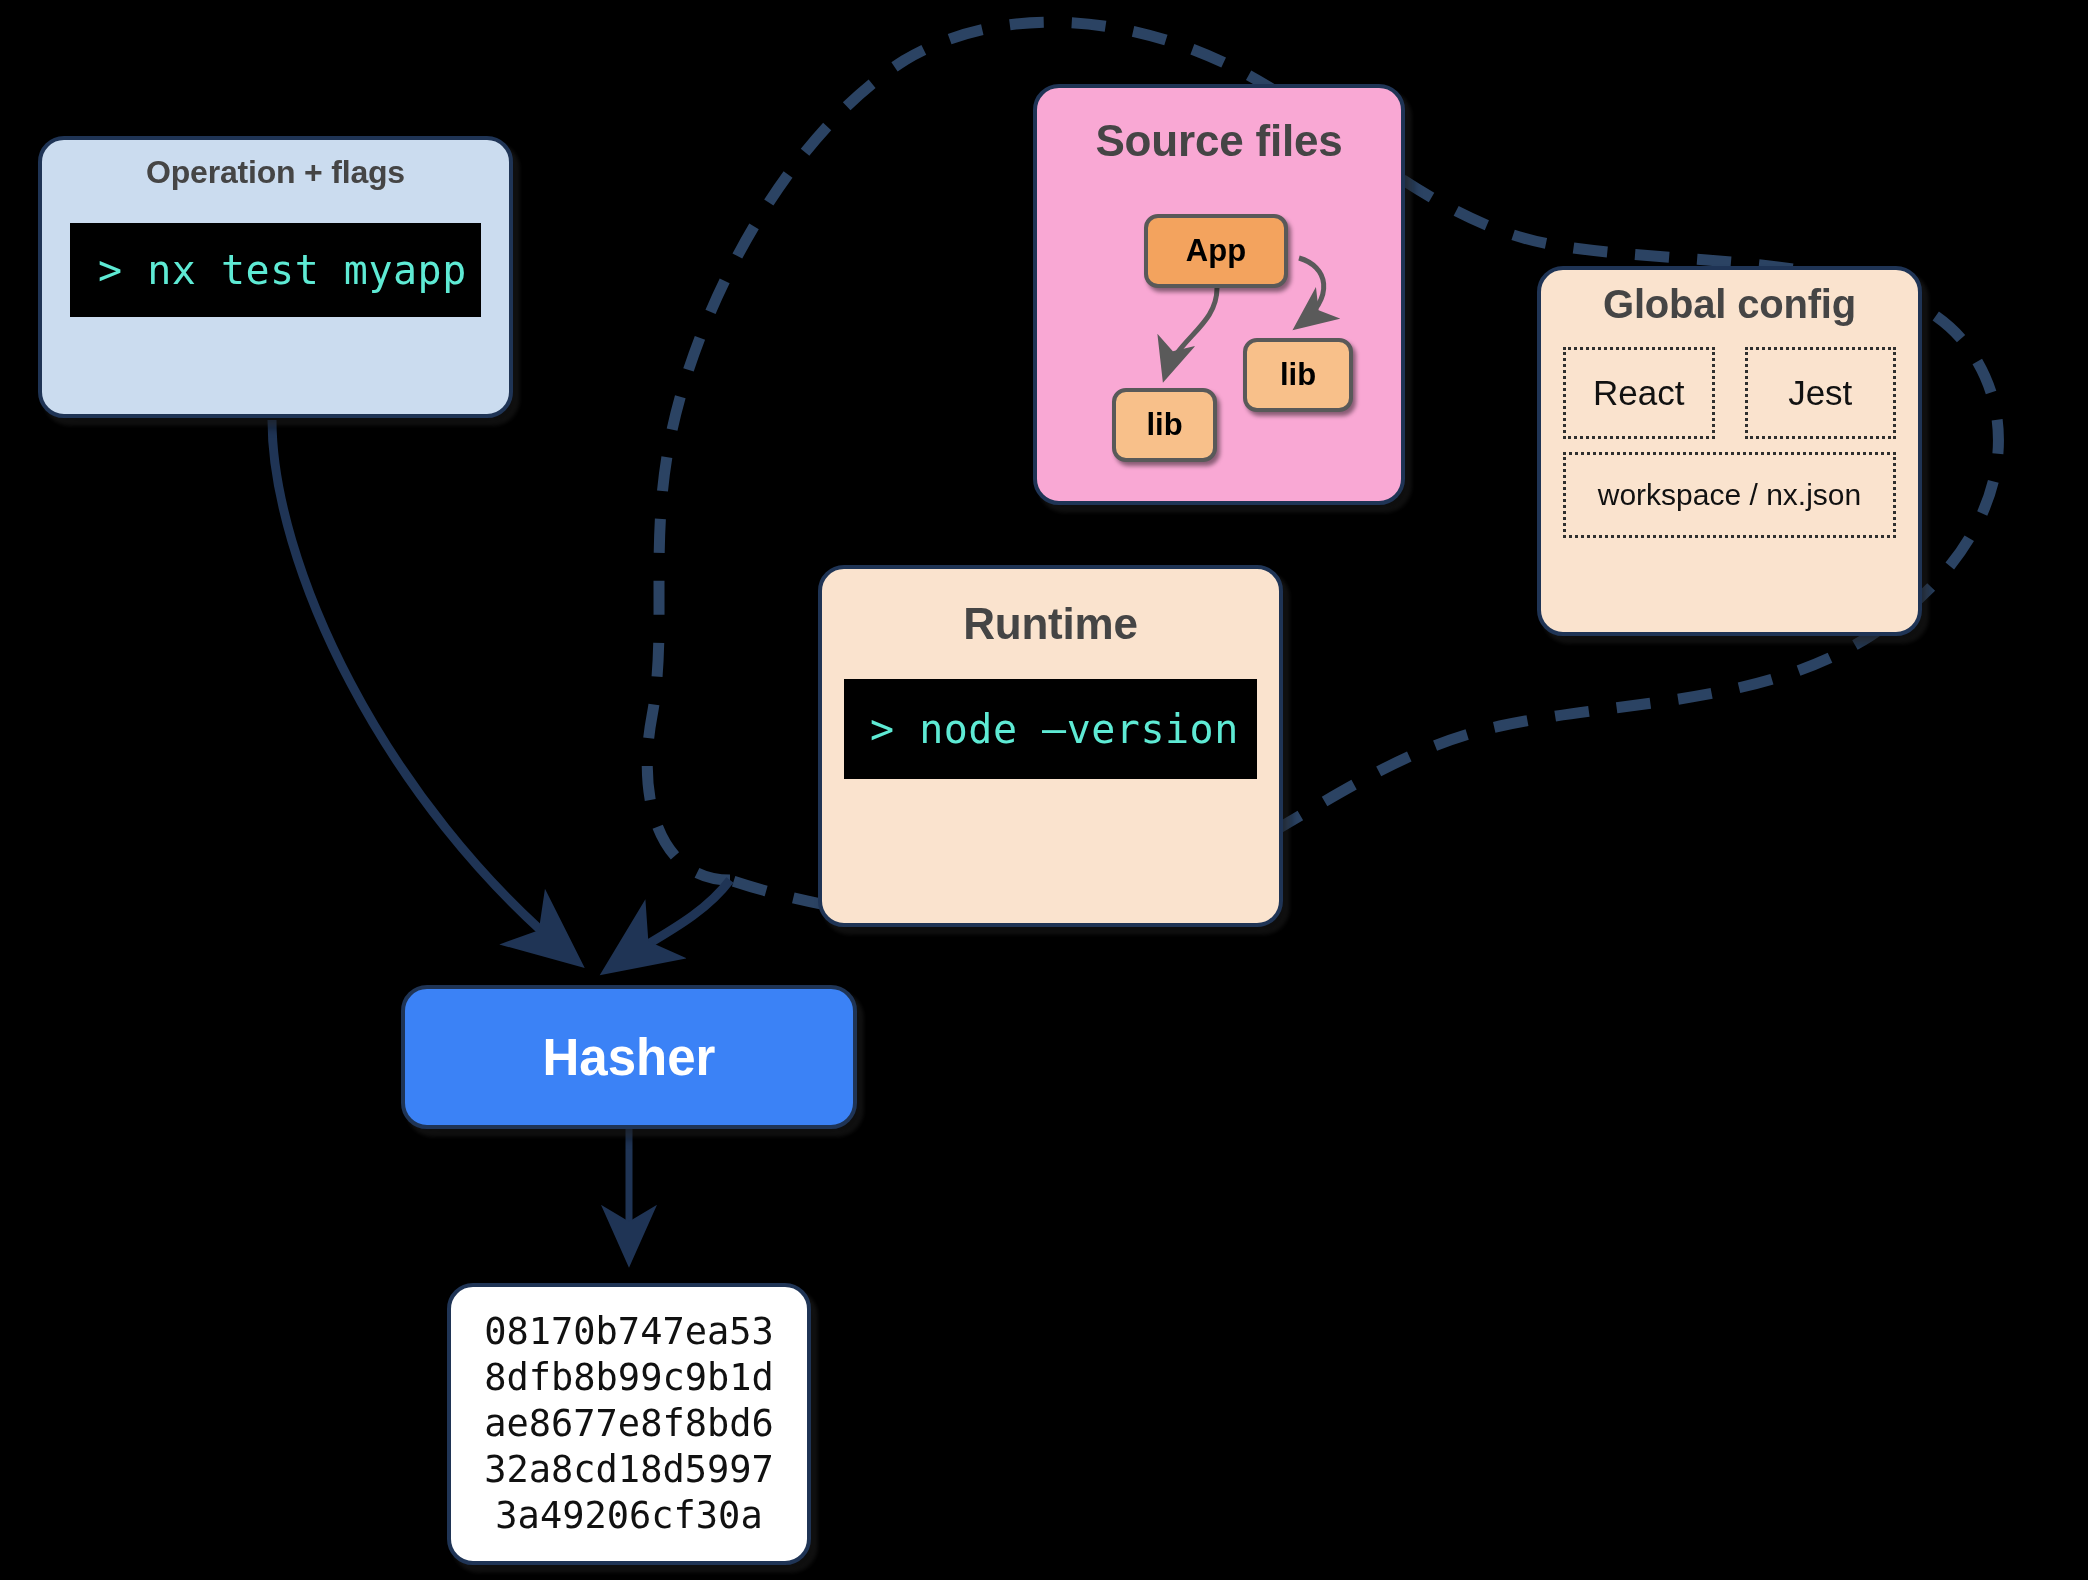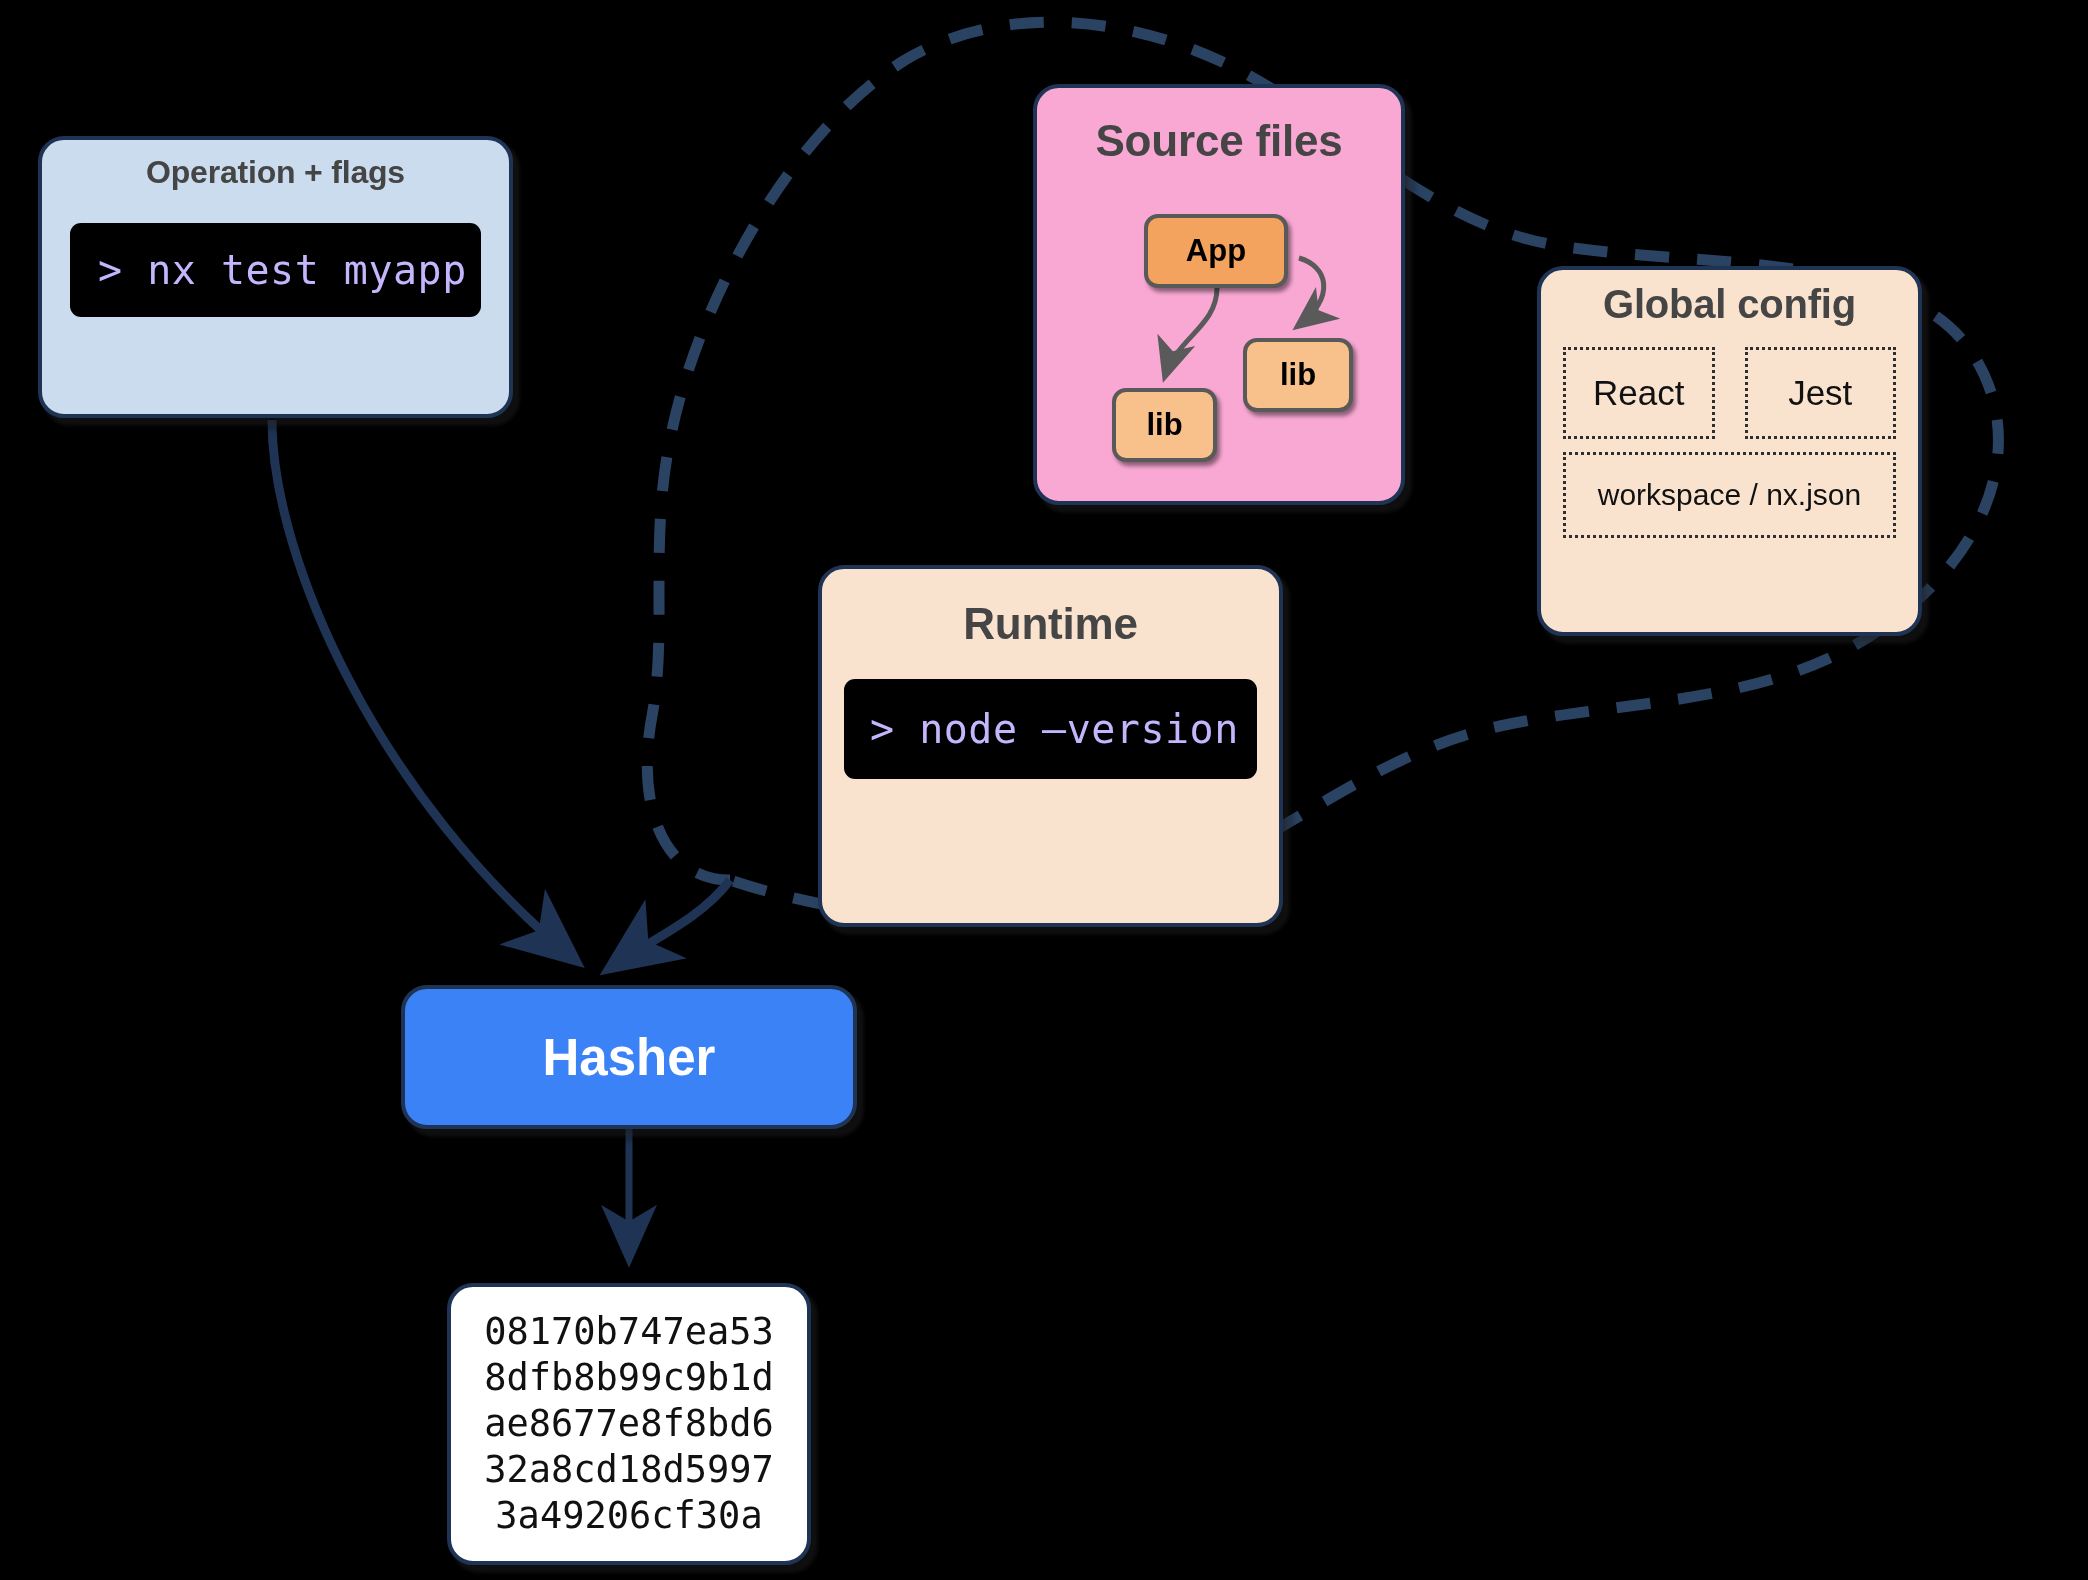--- a/index.html
+++ b/index.html
@@ -48,28 +48,27 @@
     font-weight: bold;
     text-align: center;
     letter-spacing: -0.2px;
   }
   #op-title {
     font-size: 32px;
     margin-top: 14px;
   }
   .terminal {
     background: #000000;
-    color: #c4b5fd;
+    color: #5eead4;
     font-family: "DejaVu Sans Mono", "Liberation Mono", monospace;
     font-size: 40px;
     letter-spacing: 0.5px;
     display: flex;
     align-items: center;
     white-space: pre;
-    border-radius: 11px;
   }
   #op-term {
     margin: 32px 28px 0 28px;
     height: 94px;
     padding-left: 28px;
   }
 
   
   #src-node {
     left: 1033px;

